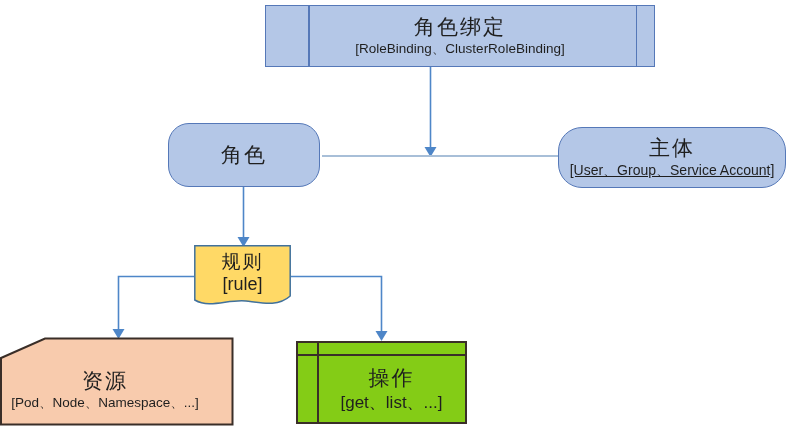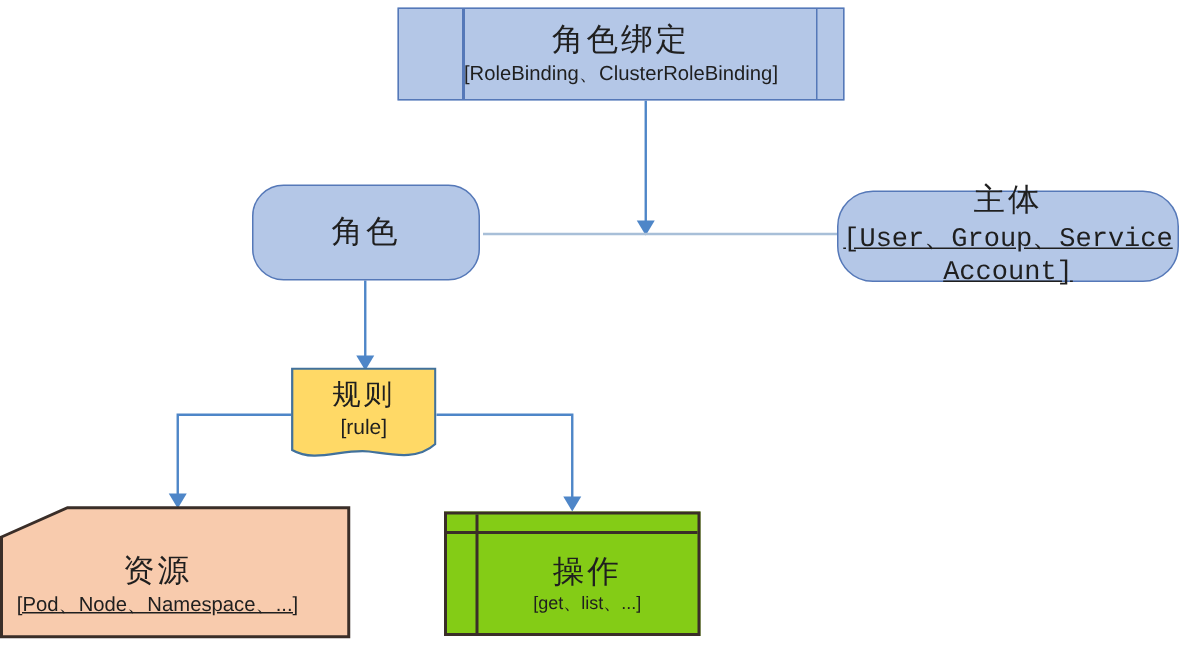--- a/index.html
+++ b/index.html
@@ -21,69 +21,69 @@
   }
   .node .title{font-size:21px;letter-spacing:2px;}
   .node .subtitle{font-size:13.5px;margin-top:1px;}
 
   
   .blue-box{
     background:#b4c7e7;
     border:1.5px solid #5578b8;
   }
   
-  #node-role-binding{left:265px;top:5px;width:298px;height:62px;}
+  #node-role-binding{left:265px;top:5px;width:390px;height:62px;}
   #node-role-binding .strip-left{
     position:absolute;left:42px;top:0;bottom:0;width:1.5px;background:#5578b8;
   }
   #node-role-binding .strip-right{
     position:absolute;right:17px;top:0;bottom:0;width:1.5px;background:#5578b8;
   }
   #node-role{left:168px;top:123px;width:152px;height:64px;border-radius:21px;}
   #node-subject{left:558px;top:127px;width:228px;height:61px;border-radius:24px;}
-  #node-subject .subtitle{text-decoration:underline;font-size:18px;font-family:Liberation Mono, monospace;}
+  #node-subject .subtitle{text-decoration:underline;font-size:14px;}
 
   
   #doc-rule{left:194px;top:245px;width:97px;height:68px;}
   #doc-rule .doc-text{
     position:absolute;left:0;top:3px;width:97px;height:50px;
     display:flex;flex-direction:column;align-items:center;justify-content:center;
     text-align:center;line-height:1.2;
   }
   #doc-rule .title{font-size:19px;letter-spacing:2px;}
-  #doc-rule .subtitle{font-size:14px;}
+  #doc-rule .subtitle{font-size:18px;}
 
   
   #card-resource{left:0px;top:337px;width:234px;height:89px;}
   #card-resource .card-text{
     position:absolute;left:0;top:20px;width:210px;height:64px;
     display:flex;flex-direction:column;align-items:center;justify-content:center;
     text-align:center;line-height:1.3;
   }
   #card-resource .title{font-size:21px;letter-spacing:2px;}
-  #card-resource .subtitle{font-size:13.5px;text-decoration:underline;}
+  #card-resource .subtitle{font-size:13.5px;}
 
   
   #node-operation{
     left:296px;top:341px;width:171px;height:83px;
     background:#84cc16;border:2px solid #3a2e28;box-sizing:border-box;
   }
   #node-operation .strip-v{
     position:absolute;left:19px;top:0;bottom:0;width:1.5px;background:#3a2e28;
   }
   #node-operation .strip-h{
     position:absolute;left:0;right:0;top:11px;height:1.5px;background:#3a2e28;
   }
   #node-operation .op-text{
     position:absolute;left:20px;top:13px;right:0;bottom:0;
     display:flex;flex-direction:column;align-items:center;justify-content:center;
     text-align:center;line-height:1.3;
   }
   #node-operation .title{font-size:21px;letter-spacing:2px;}
-  #node-operation .subtitle{font-size:12px;}
+  #node-operation .subtitle{font-size:17px;}
 </style>
 </head>
 <body>
 
 <div id="canvas">
 
   <svg class="abs" style="left:0;top:0;" width="788" height="430" viewBox="0 0 788 430">
 
     <path d="M430.5,67 V148" stroke="#4e86c8" stroke-width="1.6" fill="none"></path>
     <polygon points="424.5,147 436.5,147 430.5,157" fill="#4e86c8"></polygon>

